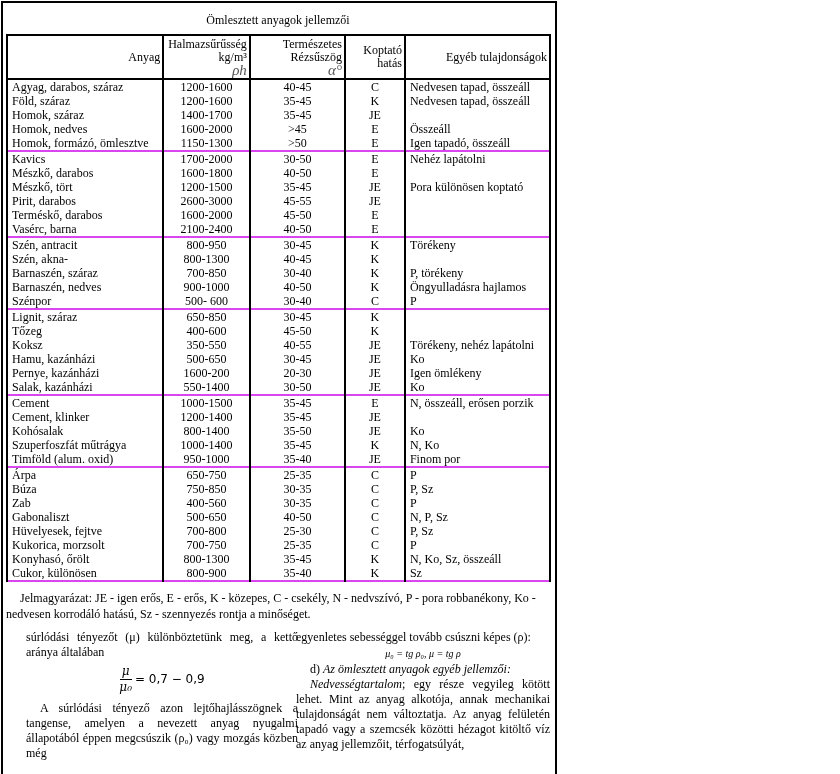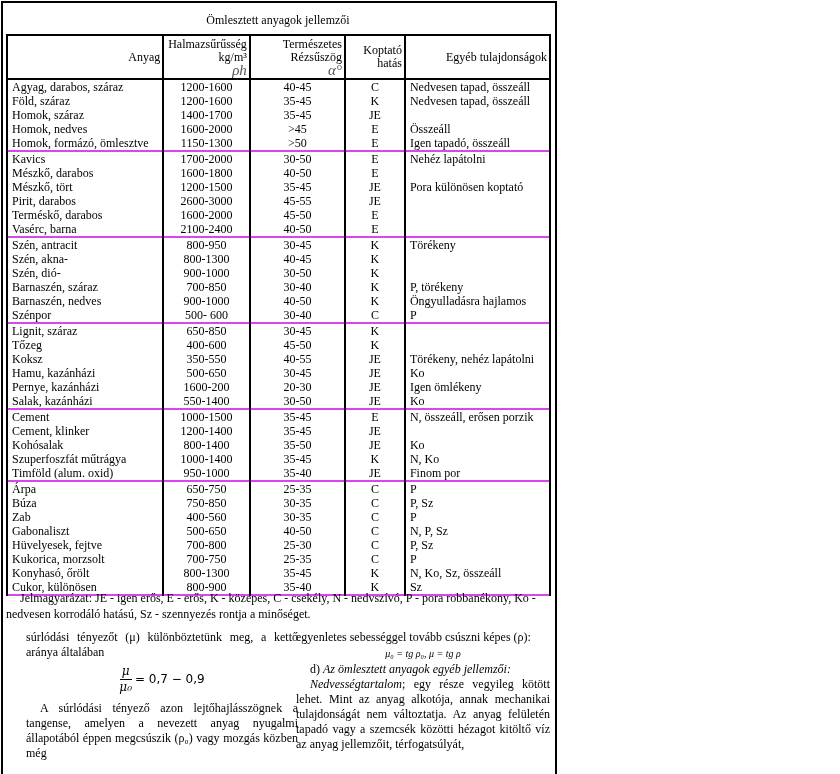--- a/index.html
+++ b/index.html
@@ -154,27 +154,20 @@
         <td>Törékeny</td>
       </tr>
       <tr>
         <td>Szén, akna-</td>
         <td class="c">800-1300</td>
         <td class="c">40-45</td>
         <td class="c">K</td>
         <td></td>
       </tr>
       <tr>
-        <td>Szén, dió-</td>
-        <td class="c">900-1000</td>
-        <td class="c">30-50</td>
-        <td class="c">K</td>
-        <td></td>
-      </tr>
-      <tr>
         <td>Barnaszén, száraz</td>
         <td class="c">700-850</td>
         <td class="c">30-40</td>
         <td class="c">K</td>
         <td>P, törékeny</td>
       </tr>
       <tr>
         <td>Barnaszén, nedves</td>
         <td class="c">900-1000</td>
         <td class="c">40-50</td>

